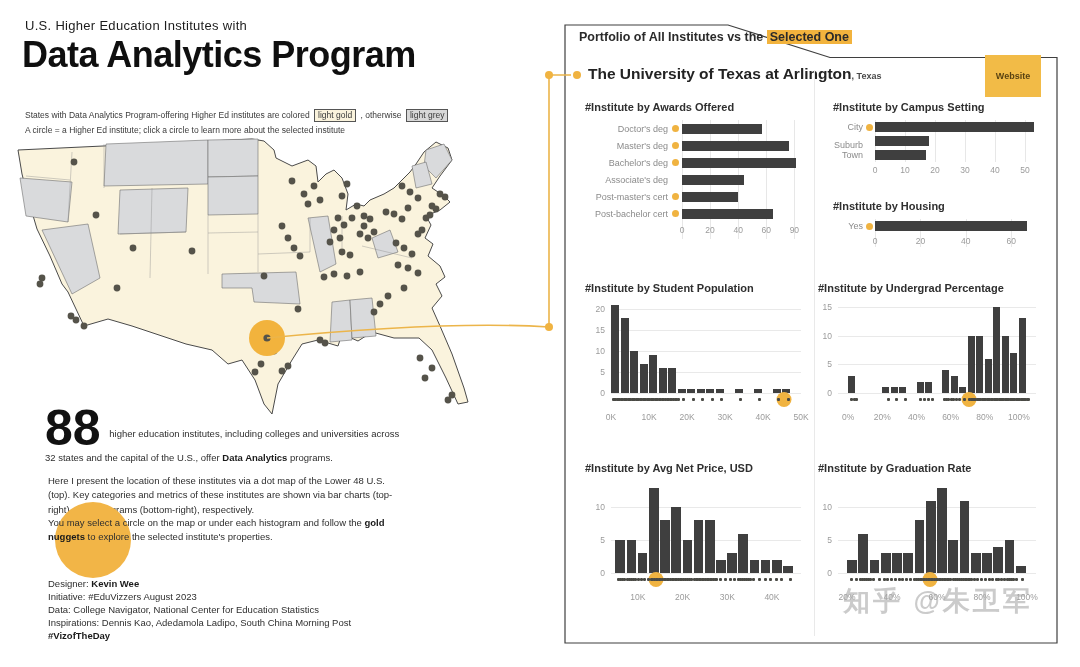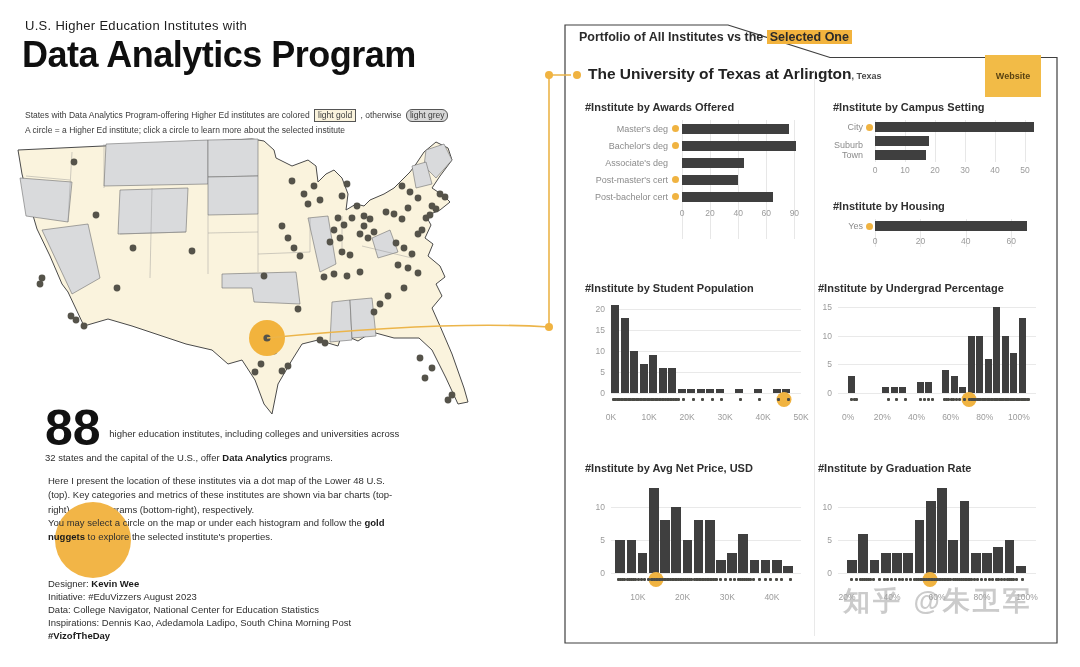--- a/index.html
+++ b/index.html
@@ -5,21 +5,21 @@
   html,body{margin:0;padding:0;background:#fff;}
   .stage{position:relative;width:1080px;height:667px;background:#fff;overflow:hidden;
          font-family:"Liberation Sans",sans-serif;color:#222;}
   .abs{position:absolute;}
   
   .kicker{left:25px;top:18px;font-size:13px;color:#1c1c1c;letter-spacing:.3px;}
   .big-title{left:22px;top:34px;font-size:36px;font-weight:800;color:#0f0f0f;letter-spacing:-.5px;}
   .legend{left:25px;top:108px;font-size:8.5px;color:#3a3a3a;line-height:15px;width:430px;}
   .tagbox{display:inline-block;border:1px solid #555;padding:0 3px;margin:0 2px;line-height:11px;}
   .tag-gold{background:#FAF3DC;}
-  .tag-grey{background:#D8D8D8;border-radius:6px;}
+  .tag-grey{background:#D8D8D8;}
   
   .statwrap{left:45px;top:406px;width:355px;font-size:9.5px;line-height:1.5;color:#2e2e2e;}
   .statnum{font-size:50px;font-weight:800;color:#111;line-height:.9;vertical-align:-8px;margin-right:6px;}
   .para{left:48px;width:348px;font-size:9.5px;line-height:1.5;color:#2e2e2e;}
   .p2{top:474px;}
   .p3{top:516px;}
   .gold-circle{left:55px;top:502px;width:76px;height:76px;border-radius:50%;background:#F2B547;}
   .credits{left:48px;top:577px;font-size:9.5px;line-height:13px;color:#2e2e2e;}
   b{font-weight:700;color:#1a1a1a;}
   
@@ -225,20 +225,29 @@
 
   <div class="chart" style="left:585px;top:101px;width:236px;">
       <div class="c-title">#Institute by Awards Offered</div>
       <div style="position:relative;">
         <div class="vline" style="left:97px;top:0;height:119px;"></div>
         <div class="vline" style="left:125.0952380952381px;top:0;height:119px;"></div>
         <div class="vline" style="left:153.1904761904762px;top:0;height:119px;"></div>
         <div class="vline" style="left:181.28571428571428px;top:0;height:119px;"></div>
         <div class="vline" style="left:209.38095238095238px;top:0;height:119px;"></div>
         <div class="hbar-row" style="height:17px;">
+            <span class="hbar-label" style="width:83px;">Doctor's deg</span>
+            <span class="dotslot" style="width:14px;">
+              <span class="gdot" style="visibility:visible;"></span>
+            </span>
+            <span class="track" style="width:118px;">
+              <span class="bar" style="width:67.85714285714286%;"></span>
+            </span>
+          </div>
+        <div class="hbar-row" style="height:17px;">
             <span class="hbar-label" style="width:83px;">Master's deg</span>
             <span class="dotslot" style="width:14px;">
               <span class="gdot" style="visibility:visible;"></span>
             </span>
             <span class="track" style="width:118px;">
               <span class="bar" style="width:90.47619047619048%;"></span>
             </span>
           </div>
         <div class="hbar-row" style="height:17px;">
             <span class="hbar-label" style="width:83px;">Bachelor's deg</span>

